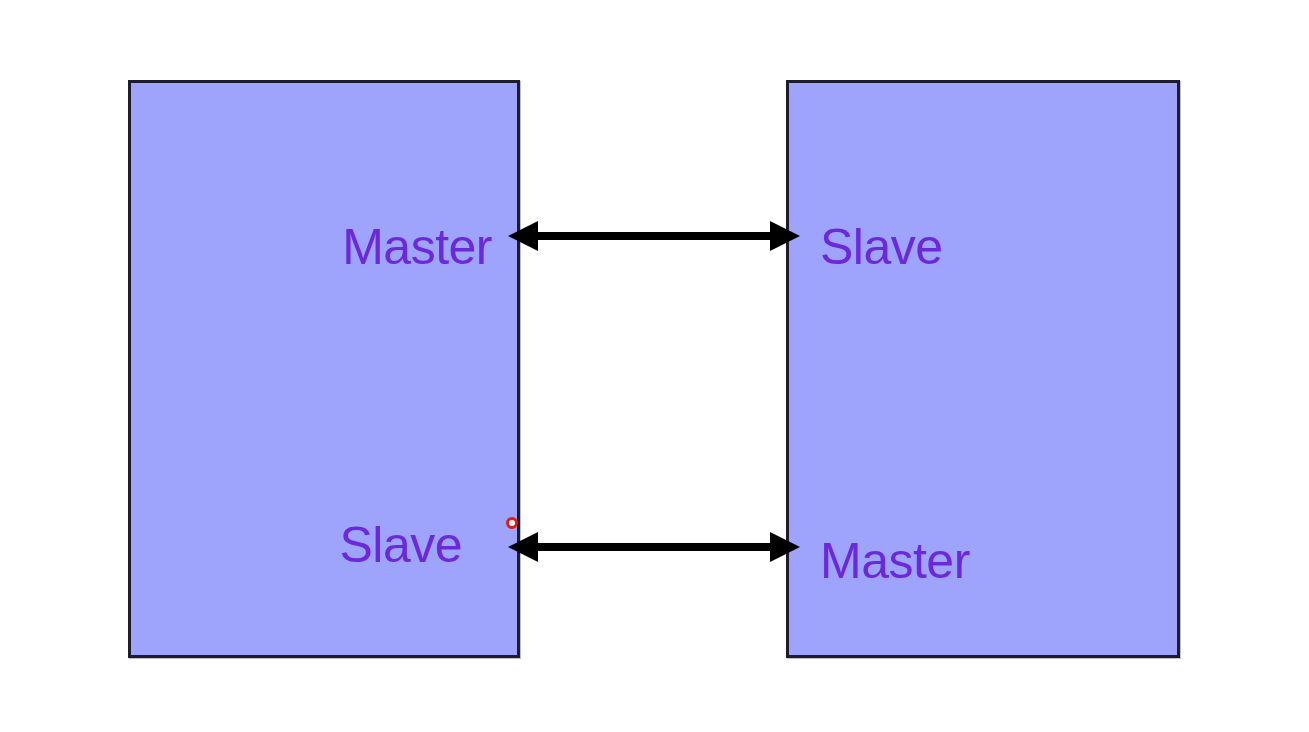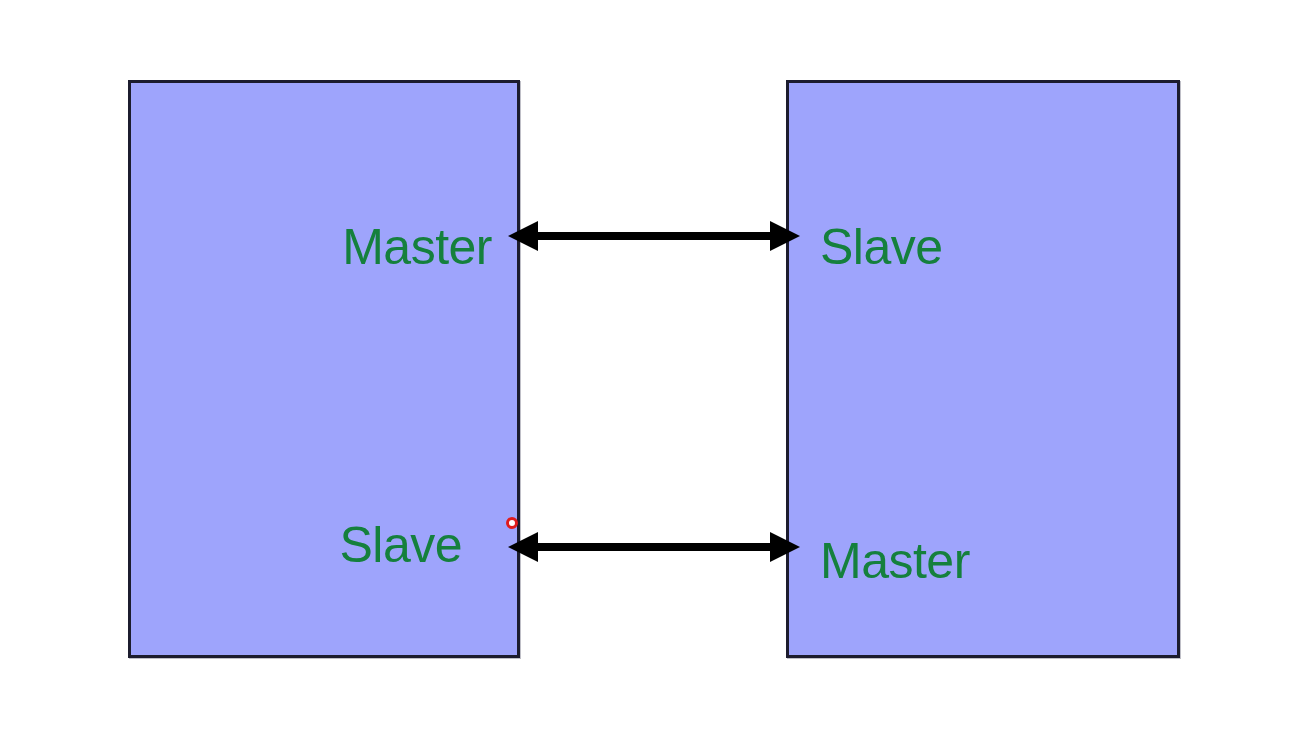--- a/index.html
+++ b/index.html
@@ -39,21 +39,21 @@
     width: 394px;
     height: 578px;
   }
 
   
   .node-label {
     position: absolute;
     font-family: "Liberation Sans", sans-serif;
     font-size: 50px;
     font-weight: 400;
-    color: #15803d;
+    color: #6d28d9;
     line-height: 1;
     white-space: nowrap;
     letter-spacing: -0.5px;
   }
   .node-label.align-right {
     text-align: right;
   }
   .node-label.align-left {
     text-align: left;
   }

